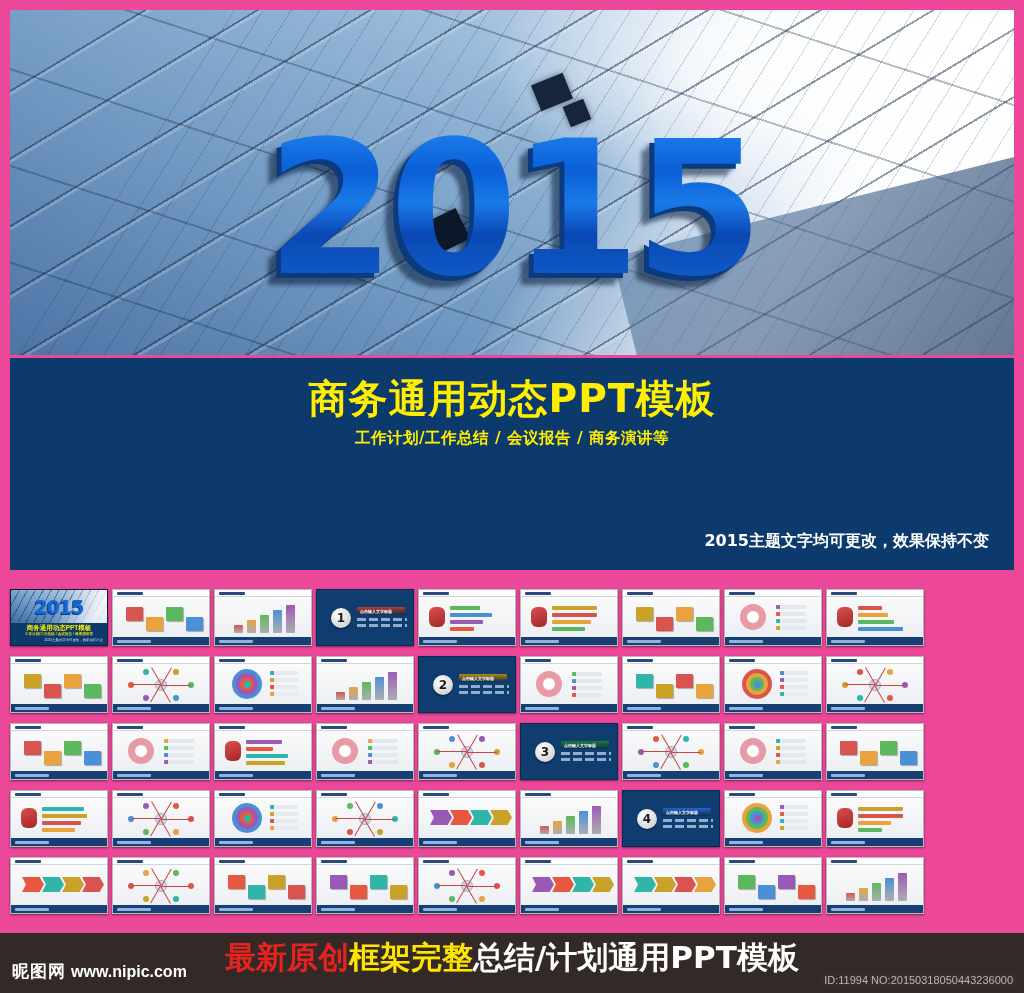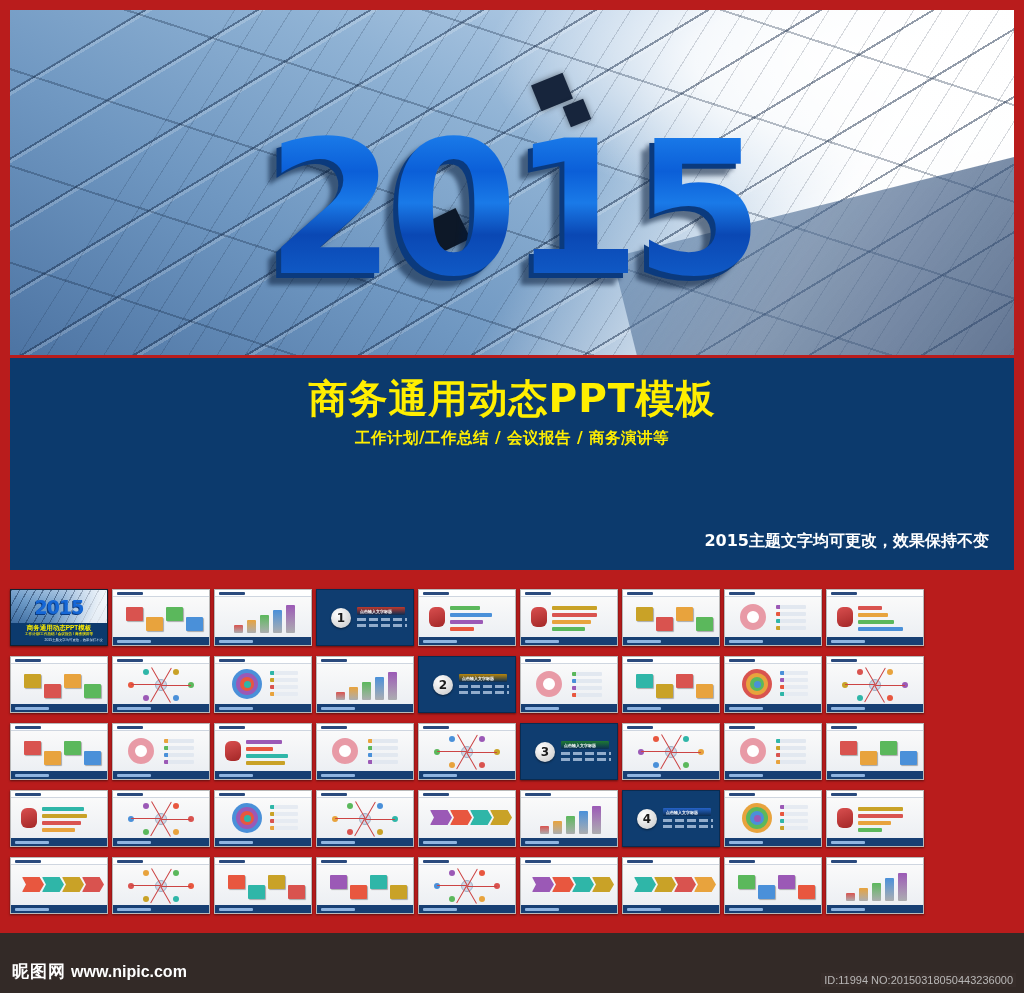--- a/index.html
+++ b/index.html
@@ -2,21 +2,21 @@
 <html><head>
 <meta charset="utf-8">
 <style>
   * { box-sizing: border-box; margin: 0; padding: 0; }
   html, body {
     width: 1024px; height: 993px;
     background: #332a27;
     font-family: "Liberation Sans", "DejaVu Sans", sans-serif;
     overflow: hidden;
   }
-  .page { position: relative; width: 1024px; height: 993px; background: #b91c1c; }
+  .page { position: relative; width: 1024px; height: 993px; background: #ec4899; }
 
   
   .hero {
     position: absolute; left: 10px; top: 10px; width: 1004px; height: 345px;
     overflow: hidden;
     background:
       linear-gradient(122deg, rgba(255,255,255,0) 55%, rgba(255,255,255,.95) 78%, #ffffff 100%),
       linear-gradient(210deg, #eaf2fb 0%, #bdd3ea 20%, #8fb2d4 45%, #6f97c1 70%, #4d74a3 100%);
   }
   
@@ -1018,20 +1018,21 @@
             <div class="bar" style="left: 66px; bottom: 2px; width: 9px; height: 28px; background: linear-gradient(rgb(155, 89, 182), rgba(0, 0, 0, 0.28));"></div>
           </div>
         </div>
         <div class="t-foot">
           <i></i>
         </div>
       </div>
     </div>
 
   <div class="footer">
+    <div class="bigline" id="tagline"><span style="color: rgb(232, 35, 31);">最新原创</span><span style="color: rgb(255, 228, 0);">框架完整</span><span style="color: rgb(255, 255, 255);">总结/计划通用PPT模板</span></div>
     <div class="brandline">
       <span class="brand-cn">昵图网</span>
       <span class="brand-url">www.nipic.com</span>
     </div>
     <div class="idcode">ID:11994 NO:20150318050443236000</div>
   </div>
 
 </div>
 
 </body></html>

